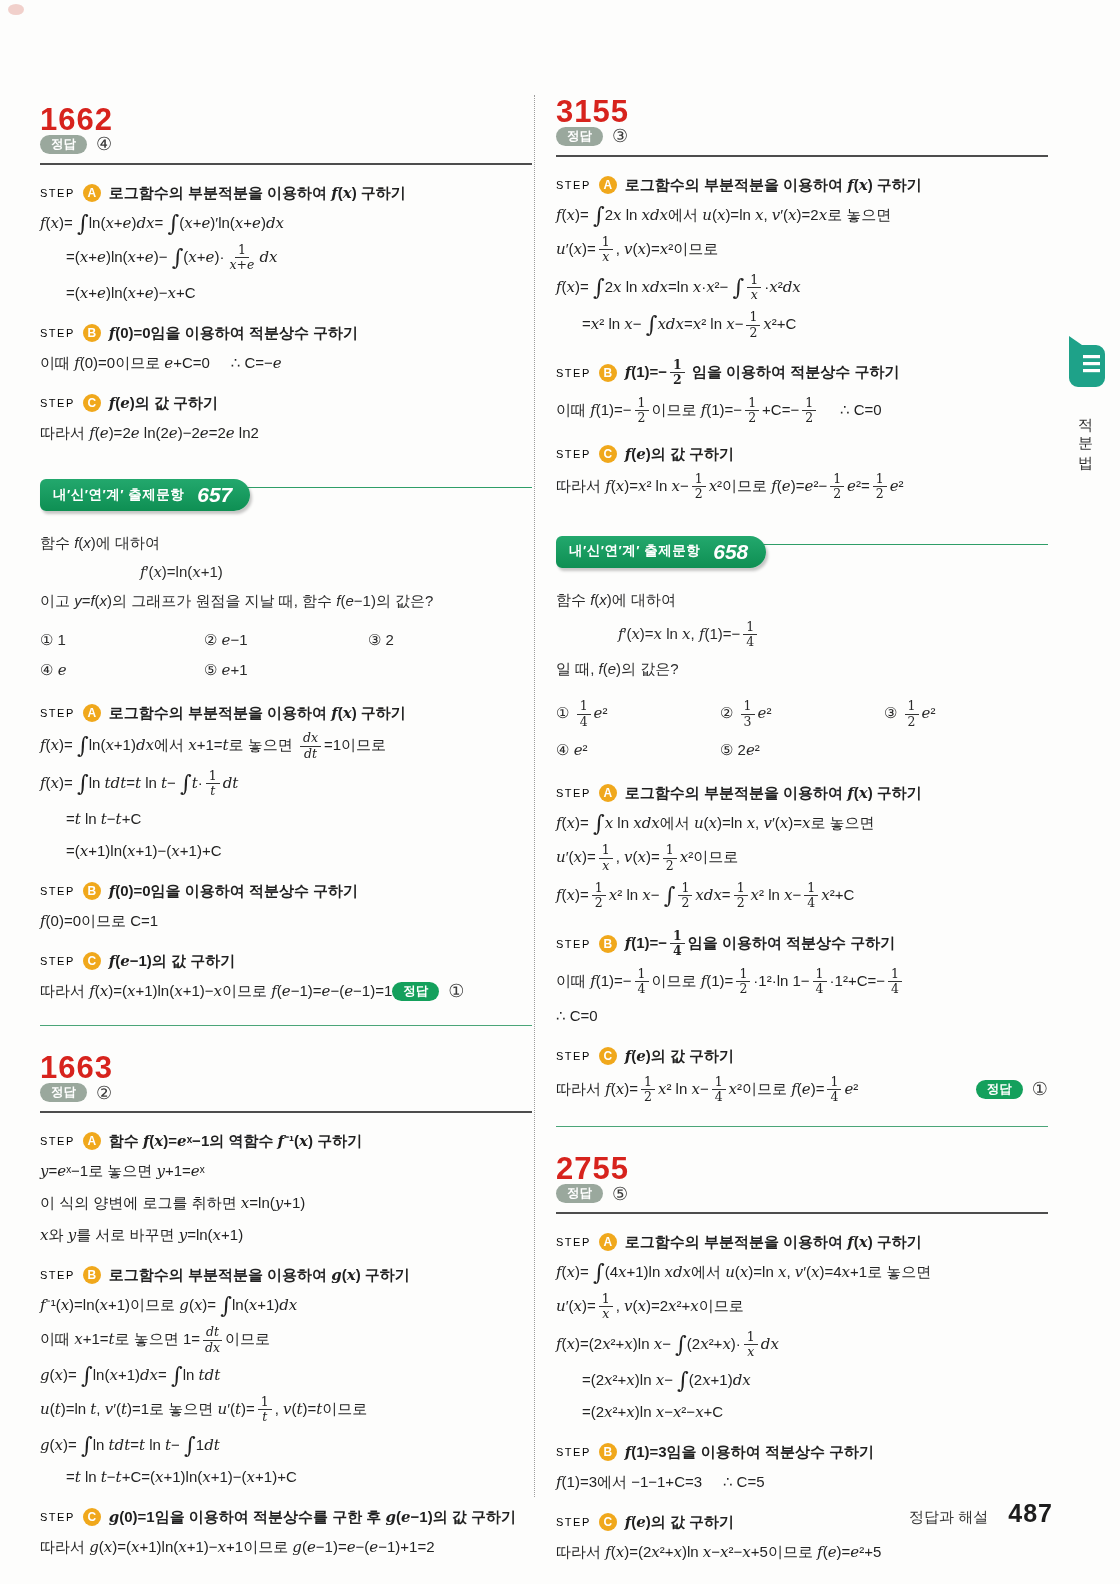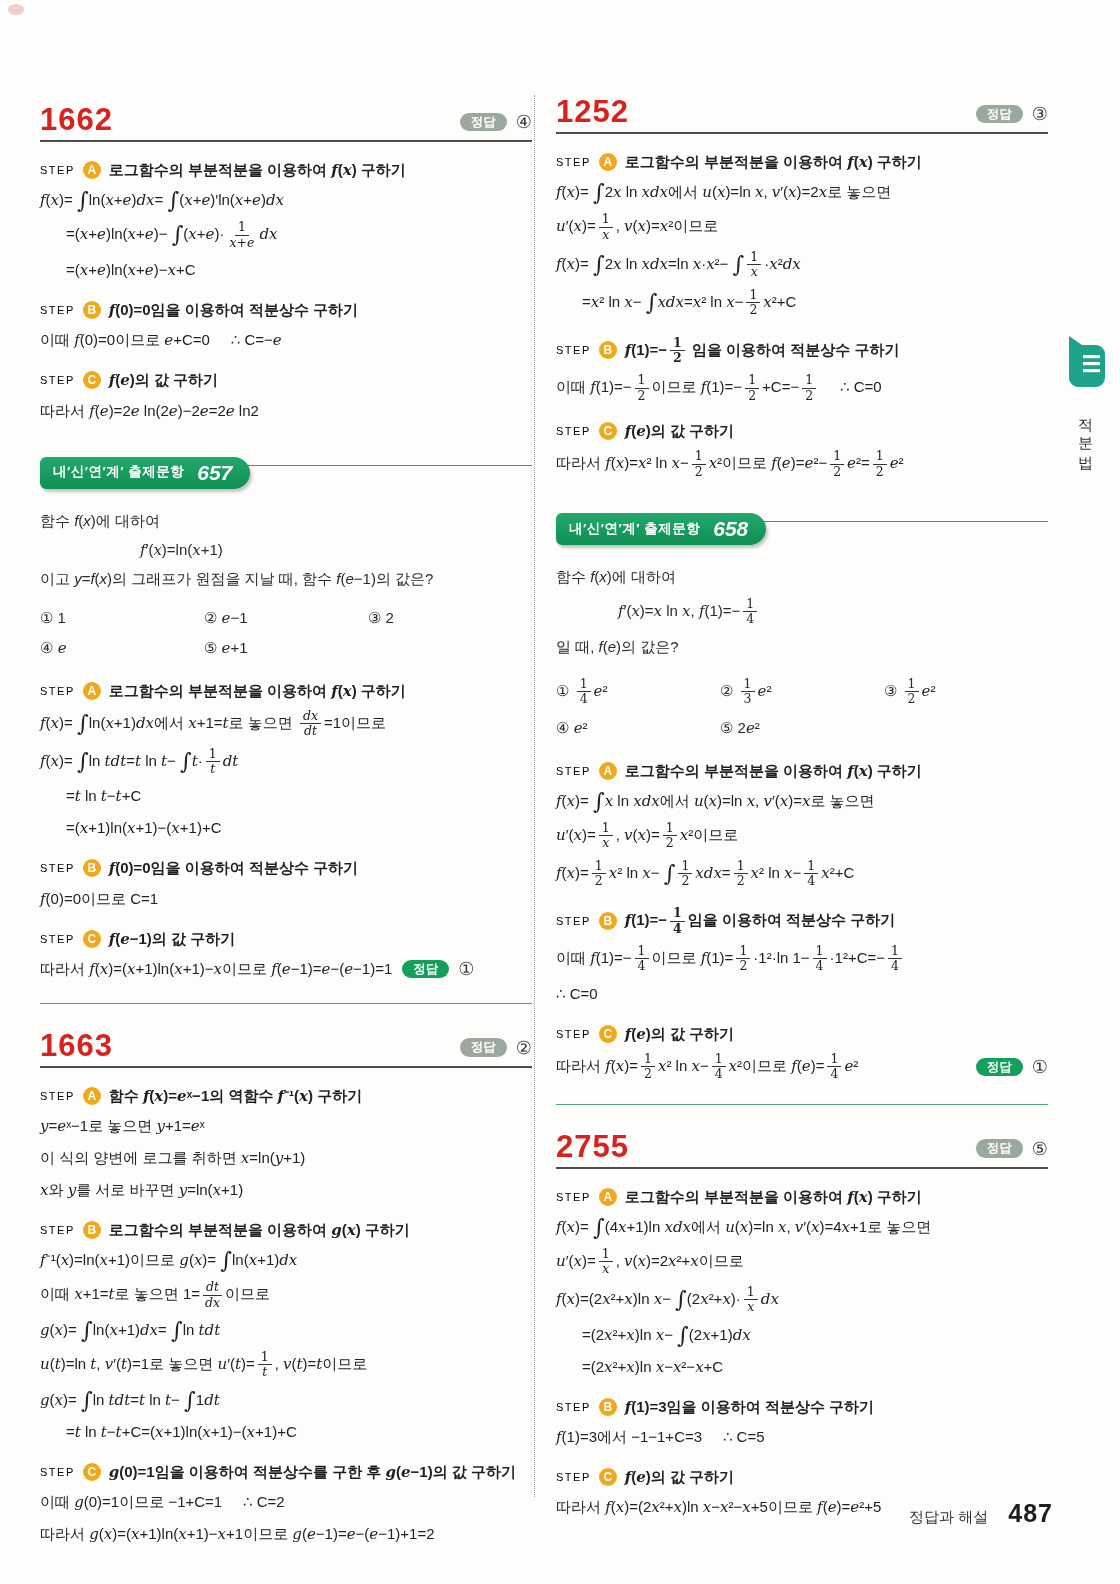--- a/index.html
+++ b/index.html
@@ -6,22 +6,22 @@
   .page{position:relative;width:1120px;height:1584px;margin:0 auto;background:#fdfdfc;
         font-family:"Liberation Sans",sans-serif;color:#2a2a2a;overflow:hidden;}
   .smudge{position:absolute;left:8px;top:4px;width:16px;height:11px;background:#e7aba3;
           border-radius:50%;opacity:.55;}
   .col{position:absolute;width:492px;}
   .col-left{left:40px;top:104px;}
   .col-right{left:556px;top:96px;}
   .col-divider{position:absolute;left:534px;top:95px;height:1402px;border-left:1px dotted #9d9d9d;}
 
   
-  .prob-head{display:flex;align-items:flex-end;justify-content:space-between;
-             border-bottom:2px solid #4d4d4d;padding-bottom:5px;margin-bottom:14px;}
+  .prob-head{display:flex;justify-content:space-between;
+             border-bottom:2px solid #4d4d4d;padding-bottom:5px;margin-bottom:14px;flex-direction:column;}
   .prob-num{color:#d7231d;font-size:31px;font-weight:800;letter-spacing:1px;line-height:1;}
   .ans-inline{display:flex;align-items:center;gap:9px;margin-bottom:4px;}
   .ans-pill{background:#9aa89d;color:#fff;border-radius:11px;font-size:12.5px;
             padding:3px 11px;font-weight:700;line-height:1;}
   .ans-pill.green{background:#14a05c;}
   .ans-circ{font-size:18px;color:#3a3a3a;line-height:1;}
 
   
   .step-head{display:flex;align-items:center;gap:8px;margin:18px 0 8px;}
   .step-word{color:#000000;font-weight:400;font-size:11px;letter-spacing:1.5px;}
@@ -48,21 +48,21 @@
               background:linear-gradient(180deg,#23a86d,#0e8f53);color:#fff;
               border-radius:6px 16px 16px 6px;padding:5px 18px 6px 13px;
               box-shadow:2px 3px 3px rgba(0,0,0,.22);}
   .quiz-badge .bt{font-size:13.5px;font-weight:700;letter-spacing:.5px;}
   .quiz-badge .bn{font-size:21px;font-weight:800;font-style:italic;line-height:1;}
   .qtext{font-size:15px;line-height:1.6;margin:8px 0;}
   .qformula{font-size:15px;margin:8px 0;padding-left:100px;white-space:pre-wrap;}
   .quiz.spread .qformula{padding-left:62px;}
   .choices{display:flex;flex-wrap:wrap;margin:12px 0 2px;}
   .choice{width:33.33%;font-size:15px;margin:6px 0;white-space:pre-wrap;}
-  .ans-end{display:flex;align-items:center;gap:10px;flex-wrap:wrap;margin:8px 0;}
+  .ans-end{display:flex;align-items:center;flex-wrap:wrap;margin:8px 0;}
   .quiz.spread .ans-end{justify-content:space-between;}
   .ans-group{display:flex;align-items:center;gap:9px;}
   .sep-green{border-top:1.5px solid #4aa578;margin:22px 0 26px;}
 
   
   .side-tab{position:absolute;right:10px;top:333px;width:50px;text-align:center;}
   .tab-label{margin-top:14px;writing-mode:vertical-rl;text-orientation:upright;
              font-size:15px;color:#2f2f2f;letter-spacing:4px;margin-left:auto;margin-right:auto;}
 
   
@@ -178,29 +178,28 @@
         <div class="m">이때 <i>x</i>+1=<i>t</i>로 놓으면 1=<span class="frac"><span class="fn"><i>dt</i></span><span class="fd"><i>dx</i></span></span>이므로</div>
         <div class="m"><i>g</i>(<i>x</i>)= <span class="intg">∫</span>ln(<i>x</i>+1)<i>dx</i>= <span class="intg">∫</span>ln <i>tdt</i></div>
         <div class="m"><i>u</i>(<i>t</i>)=ln <i>t</i>, <i>v</i>′(<i>t</i>)=1로 놓으면 <i>u</i>′(<i>t</i>)=<span class="frac"><span class="fn">1</span><span class="fd"><i>t</i></span></span>, <i>v</i>(<i>t</i>)=<i>t</i>이므로</div>
         <div class="m"><i>g</i>(<i>x</i>)= <span class="intg">∫</span>ln <i>tdt</i>=<i>t</i> ln <i>t</i>− <span class="intg">∫</span>1<i>dt</i></div>
         <div class="m ind">=<i>t</i> ln <i>t</i>−<i>t</i>+C=(<i>x</i>+1)ln(<i>x</i>+1)−(<i>x</i>+1)+C</div>
         <div class="step-head">
           <span class="step-word">STEP</span>
           <span class="step-circ">C</span>
           <span class="step-title"><i>g</i>(0)=1임을 이용하여 적분상수를 구한 후 <i>g</i>(<i>e</i>−1)의 값 구하기</span>
         </div>
-        <div class="m">이때 <i>g</i>(0)=1이므로 −1+C=1     ∴ C=2</div>
         <div class="m">따라서 <i>g</i>(<i>x</i>)=(<i>x</i>+1)ln(<i>x</i>+1)−<i>x</i>+1이므로 <i>g</i>(<i>e</i>−1)=<i>e</i>−(<i>e</i>−1)+1=2</div>
       </section>
   </div>
 
   <div class="col col-right">
     <section>
         <div class="prob-head">
-          <span class="prob-num">1252</span>
+          <span class="prob-num">3155</span>
           <span class="ans-inline">
             <span class="ans-pill">정답</span>
             <span class="ans-circ">③</span>
           </span>
         </div>
         <div class="step-head">
           <span class="step-word">STEP</span>
           <span class="step-circ">A</span>
           <span class="step-title">로그함수의 부분적분을 이용하여 <i>f</i>(<i>x</i>) 구하기</span>
         </div>

